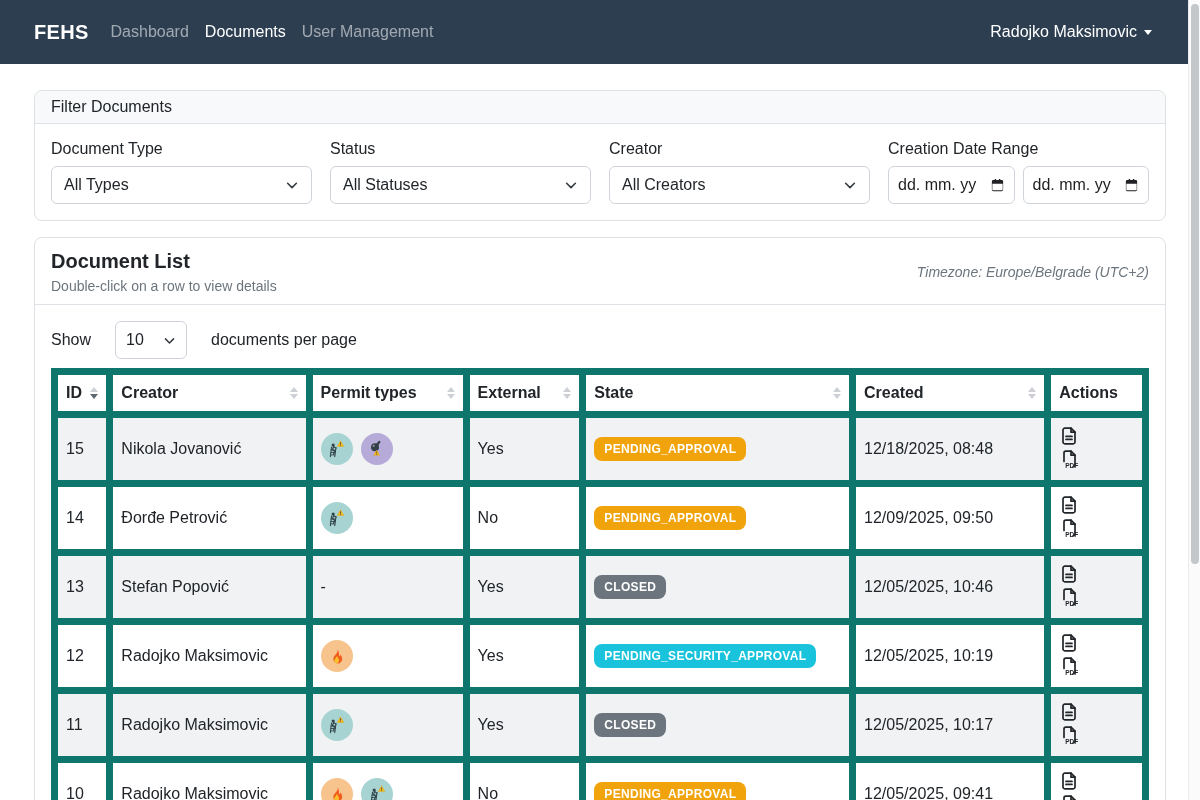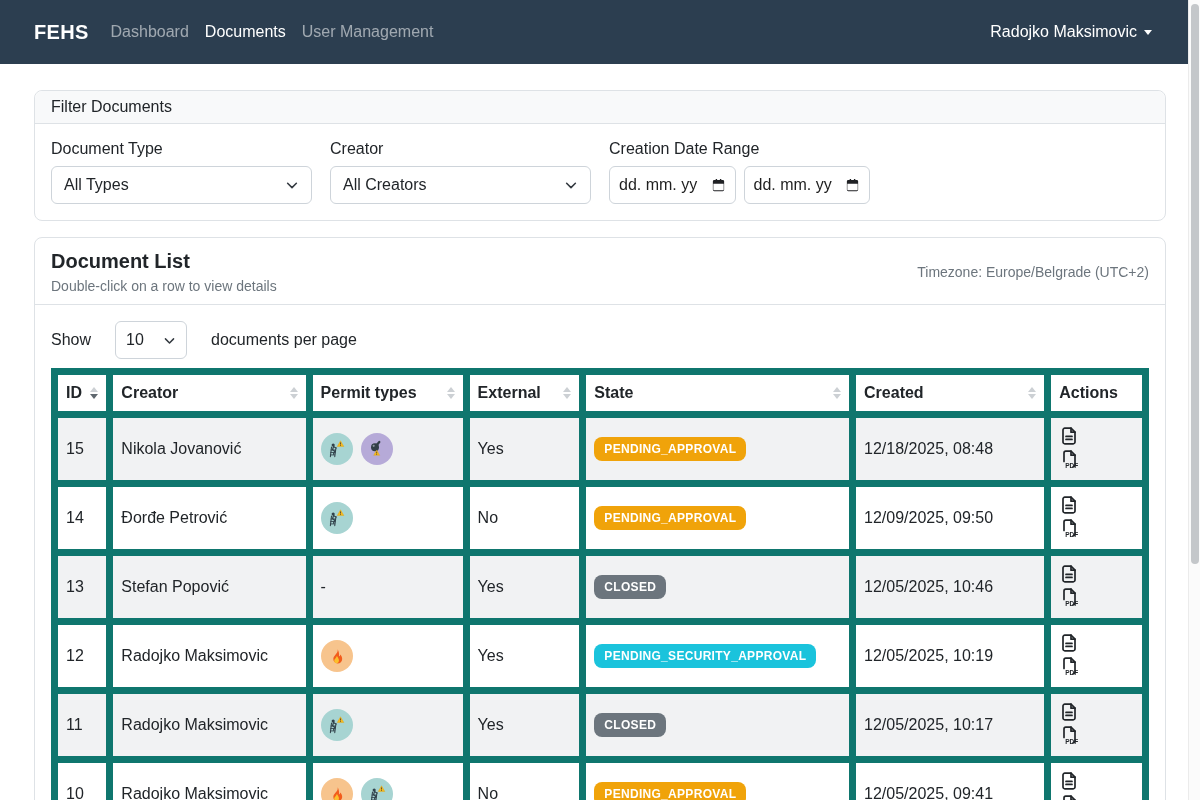--- a/index.html
+++ b/index.html
@@ -63,21 +63,21 @@
   .btn-secondary { background: #6c757d; }
   .btn-success { background: #198754; }
 
   
   .dl-header {
     display: flex; justify-content: space-between; align-items: center;
     padding: 12px 16px 10px 16px; border-bottom: 1px solid #dee2e6;
   }
   .dl-title { font-size: 20px; font-weight: 600; }
   .dl-subtitle { font-size: 14px; color: #6c757d; margin-top: 5px; }
-  .dl-timezone { font-size: 14px; color: #6c757d; }
+  .dl-timezone { font-size: 14px; color: #6c757d; font-style: italic; }
   .dl-body { padding: 16px; }
 
   .page-size-row { display: flex; align-items: center; gap: 24px; font-size: 16px; margin-bottom: 9px; }
   .page-size-select {
     width: 72px; height: 38px; border: 1px solid #ced4da; border-radius: 6px;
     display: flex; align-items: center; justify-content: space-between;
     padding: 0 10px; font-size: 16px; cursor: pointer; background: #fff;
   }
 
   table { width: 100%; border-collapse: collapse; table-layout: fixed; font-size: 16px; }
@@ -130,20 +130,29 @@
 <main>
 
   <section class="card">
     <div class="card-header">Filter Documents</div>
     <div class="filter-body">
       <div class="filter-grid">
         <div>
           <label class="field-label">Document Type</label>
           <div class="select-box">
             <span>All Types</span>
+            <svg width="14" height="14" viewBox="0 0 16 16" fill="none" stroke="#343a40" stroke-width="1.8" stroke-linecap="round" stroke-linejoin="round">
+                <path d="M3 6l5 5 5-5"></path>
+              </svg>
+          </div>
+        </div>
+        <div>
+          <label class="field-label">Status</label>
+          <div class="select-box">
+            <span>All Statuses</span>
             <svg width="14" height="14" viewBox="0 0 16 16" fill="none" stroke="#343a40" stroke-width="1.8" stroke-linecap="round" stroke-linejoin="round">
                 <path d="M3 6l5 5 5-5"></path>
               </svg>
           </div>
         </div>
         <div>
           <label class="field-label">Creator</label>
           <div class="select-box">
             <span>All Creators</span>
             <svg width="14" height="14" viewBox="0 0 16 16" fill="none" stroke="#343a40" stroke-width="1.8" stroke-linecap="round" stroke-linejoin="round">

